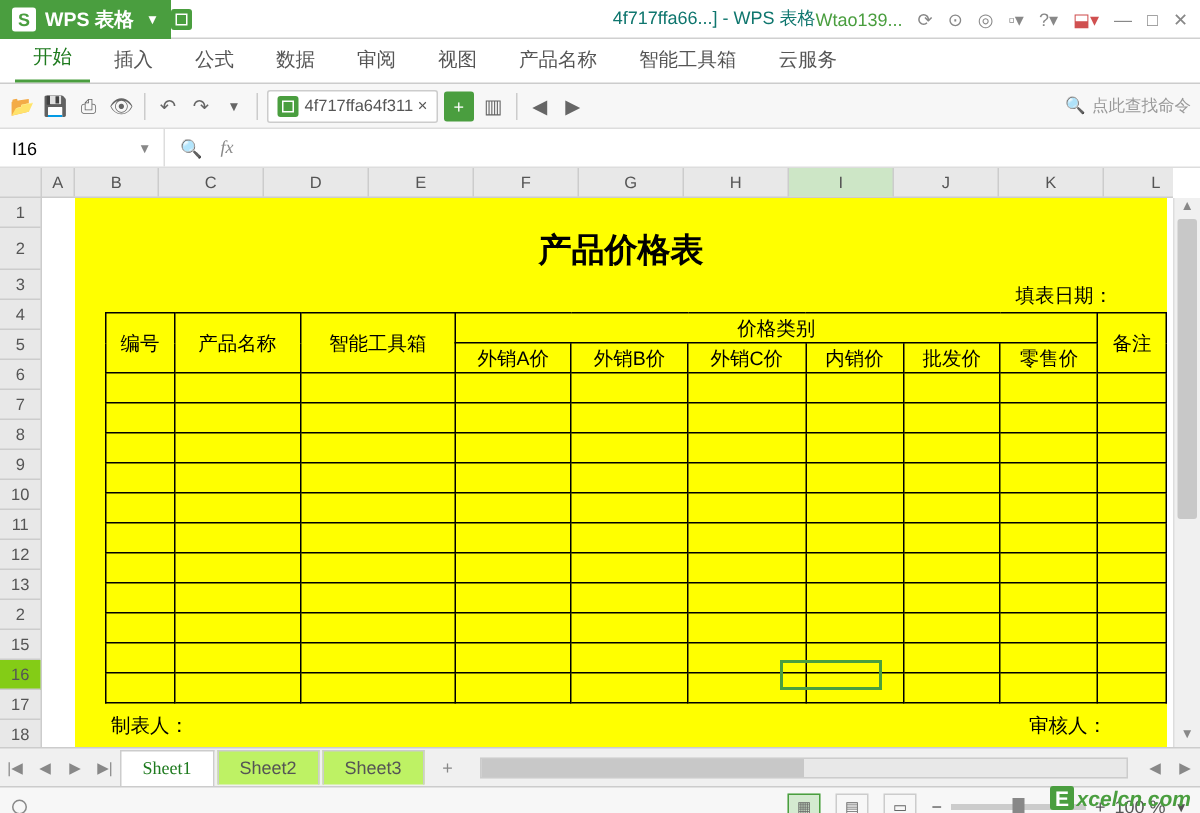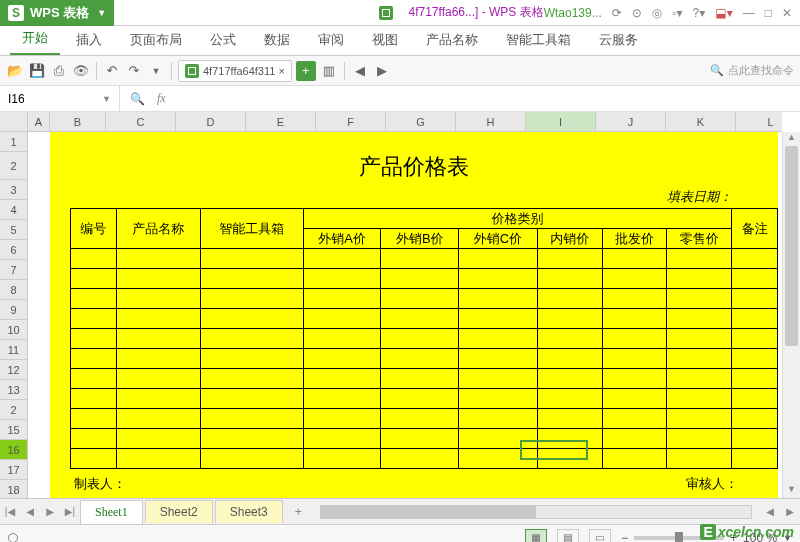--- a/index.html
+++ b/index.html
@@ -3,21 +3,21 @@
 <meta charset="utf-8">
 <style>
 * { box-sizing: border-box; margin: 0; padding: 0; font-family: "Microsoft YaHei", sans-serif; }
 body { background: #fff; width: 800px; height: 542px; overflow: hidden; position: relative; font-size: 12px; }
 
 
 .titlebar { height: 26px; background: #fff; display: flex; align-items: center; border-bottom: 1px solid #d0d0d0; }
 .app-badge { background: #4a9e3f; color: #fff; height: 26px; display: flex; align-items: center; padding: 0 8px; font-size: 13px; font-weight: bold; }
 .app-badge .slogo { width: 16px; height: 16px; background: #fff; color: #4a9e3f; display: inline-flex; align-items: center; justify-content: center; font-weight: bold; border-radius: 2px; margin-right: 6px; font-size: 12px; }
 .app-badge .caret { margin-left: 8px; font-size: 9px; }
-.title-center { flex: 1; text-align: center; color: #a21caf; font-size: 12px; display: flex; align-items: center; justify-content: flex-end; gap: 16px; }
+.title-center { flex: 1; text-align: center; color: #0f766e; font-size: 12px; display: flex; align-items: center; justify-content: space-between; gap: 16px; }
 .title-right { display: flex; align-items: center; gap: 10px; padding-right: 8px; color: #888; }
 .title-right .ico { cursor: pointer; }
 .doc-ico { width: 14px; height: 14px; background: #4a9e3f; display: inline-block; border-radius: 2px; position: relative; }
 .doc-ico::after { content: ""; position: absolute; inset: 3px; border: 1px solid #fff; }
 
 
 .menubar { height: 30px; background: #fff; display: flex; align-items: flex-end; border-bottom: 1px solid #ccc; padding-left: 10px; gap: 4px; }
 .menu-item { padding: 6px 12px 6px; color: #555; cursor: pointer; font-size: 13px; }
 .menu-item.active { color: #1e7a1e; border-bottom: 2px solid #4a9e3f; }
 
@@ -26,21 +26,21 @@
 .tb-ico { width: 18px; height: 18px; display: inline-flex; align-items: center; justify-content: center; cursor: pointer; color: #666; font-size: 13px; }
 .tb-sep { width: 1px; height: 18px; background: #ccc; margin: 0 2px; }
 .doc-tab { display: flex; align-items: center; gap: 4px; padding: 3px 6px; background: #fff; border: 1px solid #ccc; border-radius: 2px; font-size: 11px; color: #555; cursor: pointer; }
 .doc-tab.active { background: #fff; border-color: #4a9e3f; }
 .tb-spacer { flex: 1; }
 .tb-plus { width: 20px; height: 20px; background: #4a9e3f; color: #fff; display: flex; align-items: center; justify-content: center; border-radius: 2px; cursor: pointer; }
 .search-hint { color: #999; font-size: 11px; display: flex; align-items: center; gap: 4px; }
 
 
 .formulabar { height: 26px; background: #fff; display: flex; align-items: center; border-bottom: 1px solid #ddd; }
-.cellref { width: 120px; padding: 0 8px; border-right: 1px solid #ddd; height: 100%; display: flex; align-items: center; justify-content: space-between; font-family: monospace; }
+.cellref { width: 110px; padding: 0 8px; border-right: 1px solid #ddd; height: 100%; display: flex; align-items: center; justify-content: space-between; font-family: monospace; }
 .cellref .dd { color: #888; font-size: 9px; }
 .fx-area { display: flex; align-items: center; padding: 0 10px; gap: 12px; color: #888; }
 .fx-area .fx { font-style: italic; font-family: serif; }
 
 
 .grid-wrap { position: relative; height: 386px; background: #fff; overflow: hidden; }
 .corner { position: absolute; left: 0; top: 0; width: 28px; height: 20px; background: #e8e8e8; border-right: 1px solid #ccc; border-bottom: 1px solid #ccc; }
 .col-headers { position: absolute; left: 28px; top: 0; right: 18px; height: 20px; display: flex; background: #e8e8e8; border-bottom: 1px solid #ccc; }
 .col-h { flex: 0 0 56px; text-align: center; line-height: 20px; border-right: 1px solid #ccc; color: #555; font-size: 11px; cursor: pointer; }
 .col-h.first { flex: 0 0 22px; }
@@ -49,33 +49,33 @@
 .row-h { height: 20px; text-align: center; line-height: 20px; border-bottom: 1px solid #ccc; color: #555; font-size: 11px; cursor: pointer; }
 .row-h.r2 { height: 28px; line-height: 28px; }
 .row-h.sel { background: #84cc16; }
 .cells { position: absolute; left: 28px; top: 20px; right: 18px; bottom: 0; }
 .vscroll { position: absolute; right: 0; top: 20px; width: 18px; bottom: 0; background: #f0f0f0; border-left: 1px solid #ddd; }
 .vscroll .thumb { position: absolute; left: 2px; right: 2px; top: 14px; height: 200px; background: #c8c8c8; border-radius: 2px; }
 .vscroll .arr { position: absolute; left: 0; right: 0; height: 14px; text-align: center; color: #888; font-size: 9px; }
 
 
 .yellow { position: absolute; left: 22px; top: 0; width: 728px; height: 366px; background: #ffff00; }
-.sheet-title { text-align: center; font-size: 22px; font-weight: normal; padding-top: 20px; padding-bottom: 6px; }
-.fill-date { text-align: right; padding-right: 46px; font-size: 13px; font-style: italic; }
+.sheet-title { text-align: center; font-size: 22px; font-weight: bold; padding-top: 20px; padding-bottom: 6px; }
+.fill-date { text-align: right; padding-right: 36px; font-size: 13px; }
 .ptable { margin: 2px 20px 0 20px; border-collapse: collapse; width: calc(100% - 20px); }
 .ptable td, .ptable th { border: 1px solid #000; height: 20px; font-size: 12px; text-align: center; font-weight: normal; padding: 0 2px; }
 .ptable .hdr { font-size: 13px; }
 .footer-row { display: flex; justify-content: space-between; padding: 6px 40px 0 24px; font-size: 13px; }
 
 .active-cell { position: absolute; border: 2px solid #4a9e3f; pointer-events: none; }
 
 
 .sheettabs { height: 26px; background: #f0f0f0; display: flex; align-items: center; border-top: 1px solid #ccc; }
 .nav-btn { width: 20px; text-align: center; color: #888; cursor: pointer; font-size: 10px; }
-.stab { padding: 4px 14px; background: #fef9c3; border: 1px solid #ccc; border-bottom: none; margin-right: 2px; font-size: 12px; cursor: pointer; color: #555; }
+.stab { padding: 4px 14px; background: #bef264; border: 1px solid #ccc; border-bottom: none; margin-right: 2px; font-size: 12px; cursor: pointer; color: #555; }
 .stab.active { background: #fff; color: #1e7a1e; font-family: Liberation Serif, serif; }
 .stab-add { padding: 4px 10px; color: #888; cursor: pointer; }
 .hscroll { flex: 1; height: 14px; margin: 0 8px; background: #e8e8e8; position: relative; border: 1px solid #ccc; }
 .hscroll .thumb { position: absolute; left: 0; width: 50%; top: 0; bottom: 0; background: #c8c8c8; }
 
 
 .statusbar { height: 26px; background: #f7f7f7; display: flex; align-items: center; border-top: 1px solid #ccc; padding: 0 8px; gap: 10px; }
 .view-btn { width: 22px; height: 18px; border: 1px solid #ccc; display: flex; align-items: center; justify-content: center; font-size: 10px; color: #666; cursor: pointer; }
 .view-btn.active { background: #d4ead0; border-color: #4a9e3f; }
 .zoom { display: flex; align-items: center; gap: 6px; color: #555; }
@@ -109,21 +109,20 @@
     <span class="ico" style="color:#d05050">⬓▾</span>
     <span class="ico">—</span>
     <span class="ico">□</span>
     <span class="ico">✕</span>
   </div>
 </div>
 
 <div class="menubar">
   <div class="menu-item active">开始</div>
   <div class="menu-item">插入</div>
-  <div class="menu-item">页面布局</div>
   <div class="menu-item">公式</div>
   <div class="menu-item">数据</div>
   <div class="menu-item">审阅</div>
   <div class="menu-item">视图</div>
   <div class="menu-item">产品名称</div>
   <div class="menu-item">智能工具箱</div>
   <div class="menu-item">云服务</div>
 </div>
 
 <div class="toolbar">

